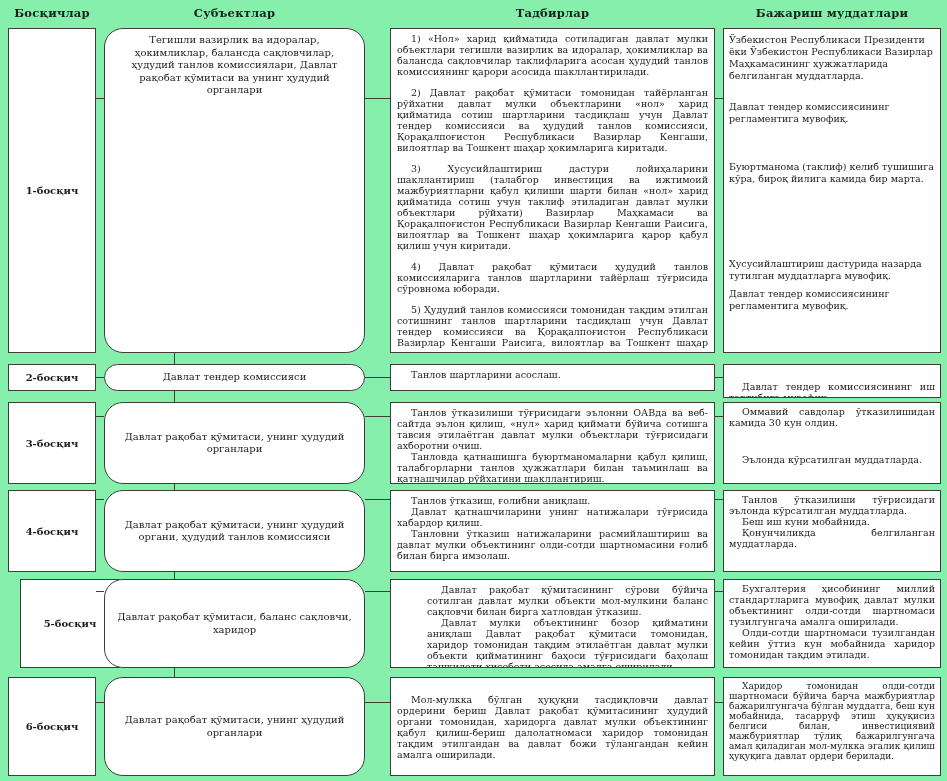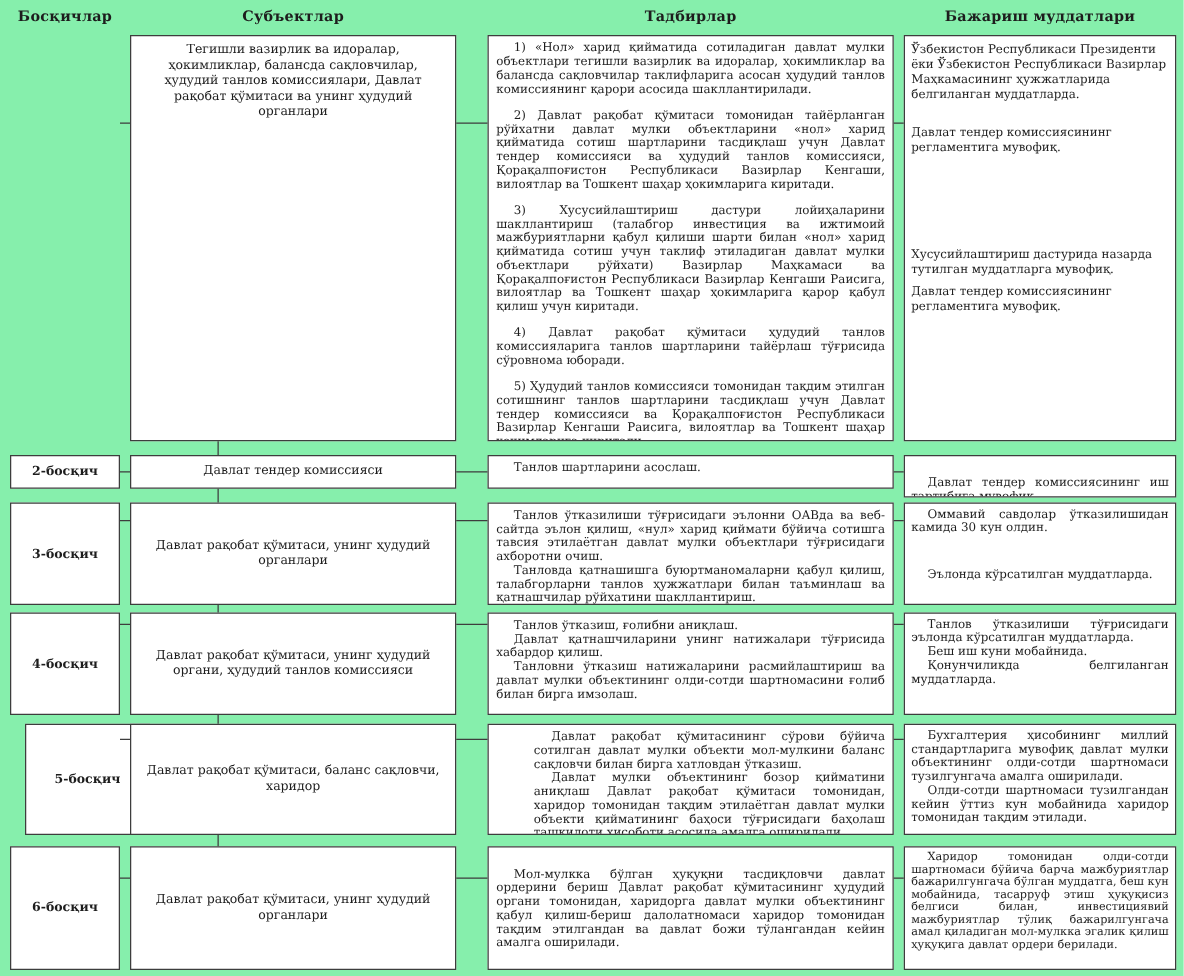--- a/index.html
+++ b/index.html
@@ -13,21 +13,21 @@
   }
   .box{
     position:absolute;border:1px solid #3d3d3d;background:#ffffff;
     box-sizing:border-box;overflow:hidden;
   }
   .hline{position:absolute;height:1px;background:#3d3d3d;}
   .vline{position:absolute;width:1px;background:#3d3d3d;}
   .stage{display:flex;align-items:center;justify-content:center;font-weight:bold;font-size:10px;}
   .subject{
     display:flex;align-items:center;justify-content:center;text-align:center;
-    font-size:10px;line-height:12.5px;padding:3px 12px;
+    font-size:10px;line-height:12.5px;padding:3px 12px;border-radius:19px;
   }
   .subject.top{align-items:flex-start;padding-top:5px;}
   .acts{font-size:9.5px;line-height:11px;text-align:justify;padding:4px 6px;}
   .acts p{margin:0;text-indent:14px;}
   .acts p.gap{margin-top:10px;}
   .acts.vcenter{display:flex;flex-direction:column;justify-content:center;}
   .dl{font-size:9.5px;line-height:11px;padding:3px 5px;}
   .dl p{margin:0;}
   .dl.just p{text-align:justify;text-indent:13px;}
   .dl.r1{line-height:12px;}
@@ -36,33 +36,37 @@
 </head>
 <body>
 
 <div class="canvas">
 
   <div class="hdr" style="left:8px;width:88px;">Босқичлар</div>
   <div class="hdr" style="left:104px;width:261px;">Субъектлар</div>
   <div class="hdr" style="left:390px;width:325px;">Тадбирлар</div>
   <div class="hdr" style="left:723px;width:218px;">Бажариш муддатлари</div>
 
+  <div class="box stage" style="left:8px;top:28px;width:88px;height:325px;">
+    <span>1-босқич</span>
+  </div>
   <div class="box subject top" style="left:104px;top:28px;width:261px;height:325px;">
     <span>Тегишли вазирлик ва идоралар, ҳокимликлар, балансда сақловчилар, ҳудудий танлов комиссиялари, Давлат рақобат қўмитаси ва унинг ҳудудий органлари</span>
   </div>
   <div class="box acts" style="left:390px;top:28px;width:325px;height:325px;">
     <p>1) «Нол» харид қийматида сотиладиган давлат мулки объектлари тегишли вазирлик ва идоралар, ҳокимликлар ва балансда сақловчилар таклифларига асосан ҳудудий танлов комиссиянинг қарори асосида шакллантирилади.</p>
     <p class="gap">2) Давлат рақобат қўмитаси томонидан тайёрланган рўйхатни давлат мулки объектларини «нол» харид қийматида сотиш шартларини тасдиқлаш учун Давлат тендер комиссияси ва ҳудудий танлов комиссияси, Қорақалпоғистон Республикаси Вазирлар Кенгаши, вилоятлар ва Тошкент шаҳар ҳокимларига киритади.</p>
     <p class="gap">3) Хусусийлаштириш дастури лойиҳаларини шакллантириш (талабгор инвестиция ва ижтимоий мажбуриятларни қабул қилиши шарти билан «нол» харид қийматида сотиш учун таклиф этиладиган давлат мулки объектлари рўйхати) Вазирлар Маҳкамаси ва Қорақалпоғистон Республикаси Вазирлар Кенгаши Раисига, вилоятлар ва Тошкент шаҳар ҳокимларига қарор қабул қилиш учун киритади.</p>
     <p class="gap">4) Давлат рақобат қўмитаси ҳудудий танлов комиссияларига танлов шартларини тайёрлаш тўғрисида сўровнома юборади.</p>
     <p class="gap">5) Ҳудудий танлов комиссияси томонидан тақдим этилган сотишнинг танлов шартларини тасдиқлаш учун Давлат тендер комиссияси ва Қорақалпоғистон Республикаси Вазирлар Кенгаши Раисига, вилоятлар ва Тошкент шаҳар ҳокимларига киритади.</p>
   </div>
   <div class="box dl r1" style="left:723px;top:28px;width:218px;height:325px;">
     <p style="margin-top:2px;">Ўзбекистон Республикаси Президенти ёки Ўзбекистон Республикаси Вазирлар Маҳкамасининг ҳужжатларида белгиланган муддатларда.</p>
     <p style="margin-top:19px;">Давлат тендер комиссиясининг регламентига мувофиқ.</p>
+    <p style="margin-top:36px;">Буюртманома (таклиф) келиб тушишига кўра, бироқ йилига камида бир марта.</p>
     <p style="margin-top:73px;">Хусусийлаштириш дастурида назарда тутилган муддатларга мувофиқ.</p>
     <p style="margin-top:6px;">Давлат тендер комиссиясининг регламентига мувофиқ.</p>
   </div>
   <div class="hline" style="left:96px;top:98px;width:8px;"></div>
   <div class="hline" style="left:365px;top:98px;width:25px;"></div>
   <div class="hline" style="left:715px;top:98px;width:8px;"></div>
 
   <div class="box stage" style="left:8px;top:364px;width:88px;height:27px;">
     <span>2-босқич</span>
   </div>

